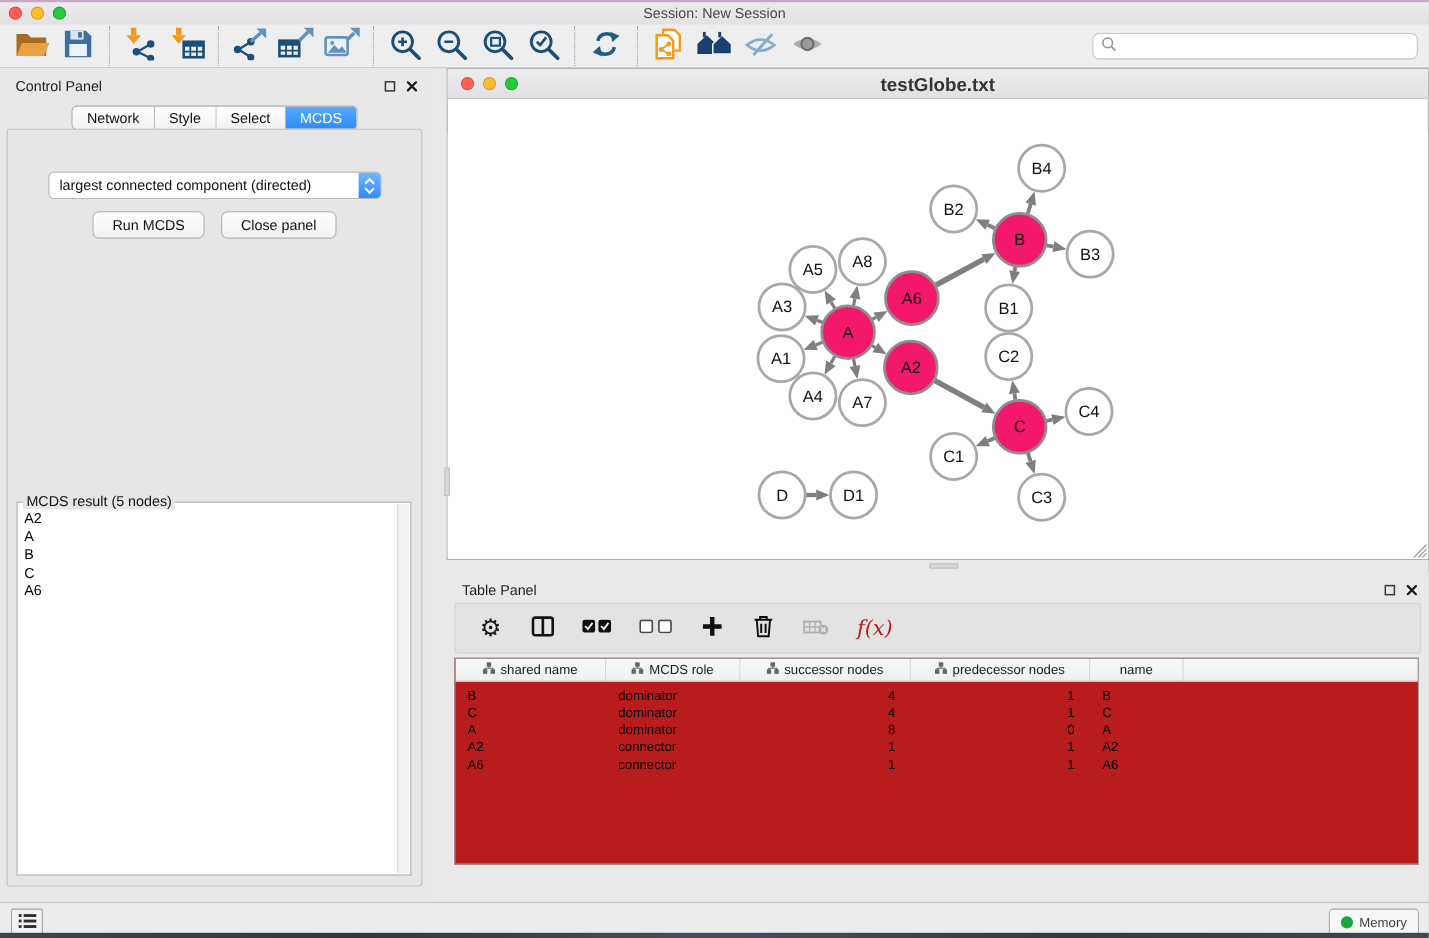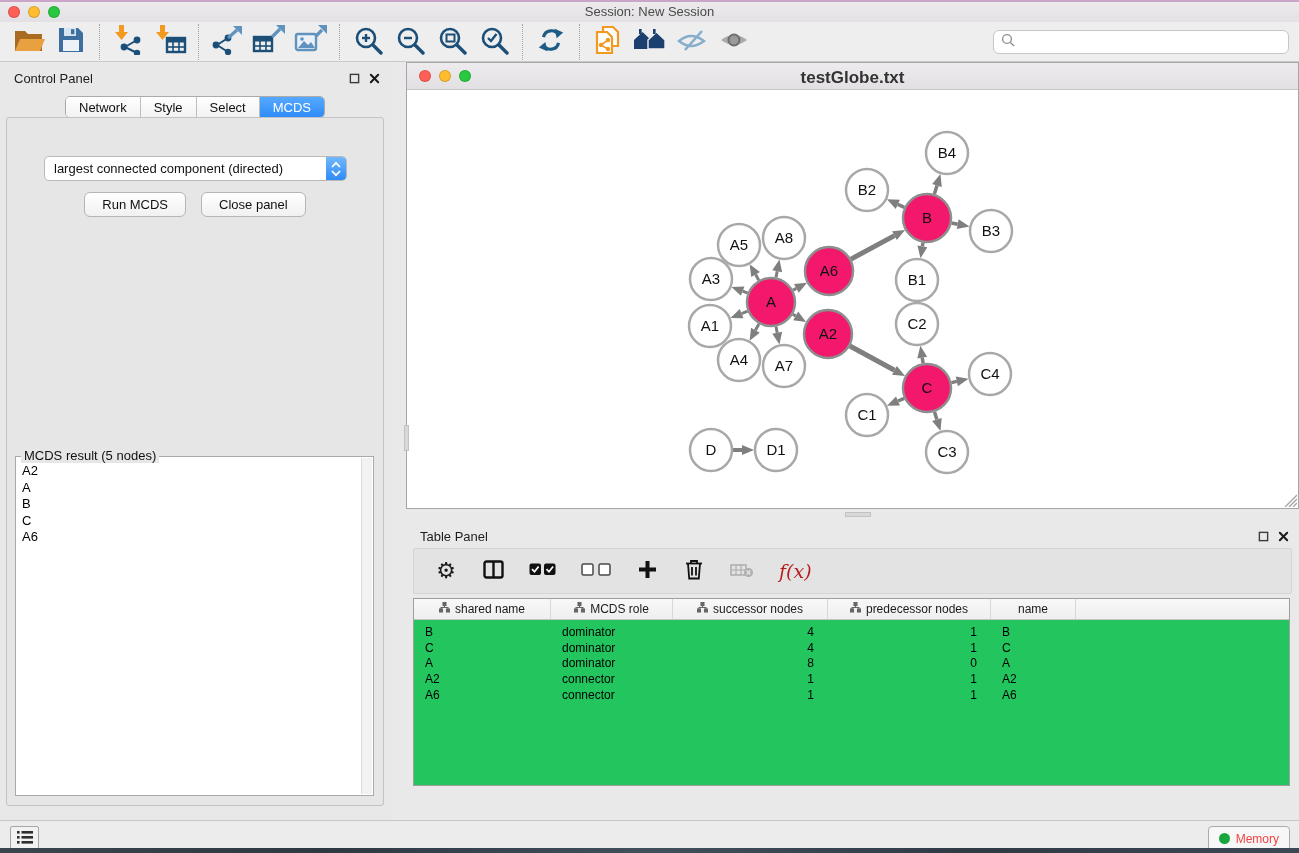--- a/index.html
+++ b/index.html
@@ -61,36 +61,36 @@
   .pane-grip-v{position:absolute;left:404px;top:425px;width:5px;height:26px;background:#D8D8D8;border:1px solid #C2C2C2;box-sizing:border-box;}
   .pane-grip-h{position:absolute;left:845px;top:512px;width:26px;height:5px;background:#D8D8D8;border:1px solid #C2C2C2;box-sizing:border-box;}
 
   
   .table-panel{position:absolute;left:406px;top:520px;right:0;bottom:33px;background:#E9E9E9;}
   .tp-toolbar{position:absolute;left:7px;right:7px;top:28px;height:46px;background:#E3E3E3;border:1px solid #D4D4D4;border-radius:2px;display:flex;align-items:center;gap:25px;padding-left:21px;box-sizing:border-box;}
   .tp-icon{display:flex;align-items:center;justify-content:center;min-width:22px;}
   .gear-glyph{font-size:22px;line-height:1;color:#1B1B1B;}
   .fx-label{font-family:"DejaVu Serif",serif;font-style:italic;font-size:19px;color:#b91c1c;}
 
-  .data-table{position:absolute;left:7px;right:9px;top:78px;bottom:34px;background:#22c55e;border:1px solid #9E9E9E;box-sizing:border-box;overflow:hidden;}
+  .data-table{position:absolute;left:7px;right:9px;top:78px;bottom:34px;background:#b91c1c;border:1px solid #9E9E9E;box-sizing:border-box;overflow:hidden;}
   .tbl-header{display:flex;height:20px;background:linear-gradient(#F8F8F8,#EFEFEF);border-bottom:1px solid #C4C4C4;font-size:12px;color:#1A1A1A;}
   .th{display:flex;align-items:center;justify-content:center;gap:5px;border-right:1px solid #D8D8D8;box-sizing:border-box;flex:0 0 auto;}
   .th.fill{flex:1;border-right:none;}
   .tbl-body{padding-top:4px;}
   .tr{display:flex;height:15.8px;align-items:center;font-size:12px;color:#000;}
   .td{box-sizing:border-box;padding-left:11px;white-space:nowrap;flex:0 0 auto;}
   .td.num{text-align:right;padding-right:14px;padding-left:0;}
 
   .bottom-tabs{position:absolute;left:0;right:0;bottom:8px;display:flex;justify-content:center;}
   .bt-inner{display:flex;height:22px;border:1px solid #A9A9A9;border-radius:6px;background:#FCFCFC;overflow:hidden;box-sizing:border-box;}
 
   
   .status-bar{position:absolute;left:0;right:0;bottom:0;height:33px;background:#ECECEC;border-top:1px solid #C6C6C6;box-sizing:border-box;}
   .list-btn{position:absolute;left:10px;top:5px;width:27px;height:23px;border:1px solid #A6A6A6;background:#F2F2F2;border-radius:2px;display:flex;align-items:center;justify-content:center;}
-  .memory-btn{position:absolute;right:9px;top:5px;height:23px;border:1px solid #ABABAB;background:#F7F7F7;border-radius:4px;display:flex;align-items:center;gap:6px;padding:0 10px;font-size:12px;color:#ef4444;}
+  .memory-btn{position:absolute;right:9px;top:5px;height:23px;border:1px solid #ABABAB;background:#F7F7F7;border-radius:4px;display:flex;align-items:center;gap:6px;padding:0 10px;font-size:12px;color:#404040;}
   .mem-dot{width:11px;height:11px;border-radius:50%;background:#18A73C;}
   .desktop-strip{position:absolute;left:0;right:0;bottom:0;height:5px;background:linear-gradient(90deg,#3A4550,#2D3842 25%,#41505C 50%,#2F3A45 75%,#3C4854);}
 </style>
 </head>
 <body>
 
 <div id="app">
 
   <div class="titlebar">
     <div class="top-accent"></div>

